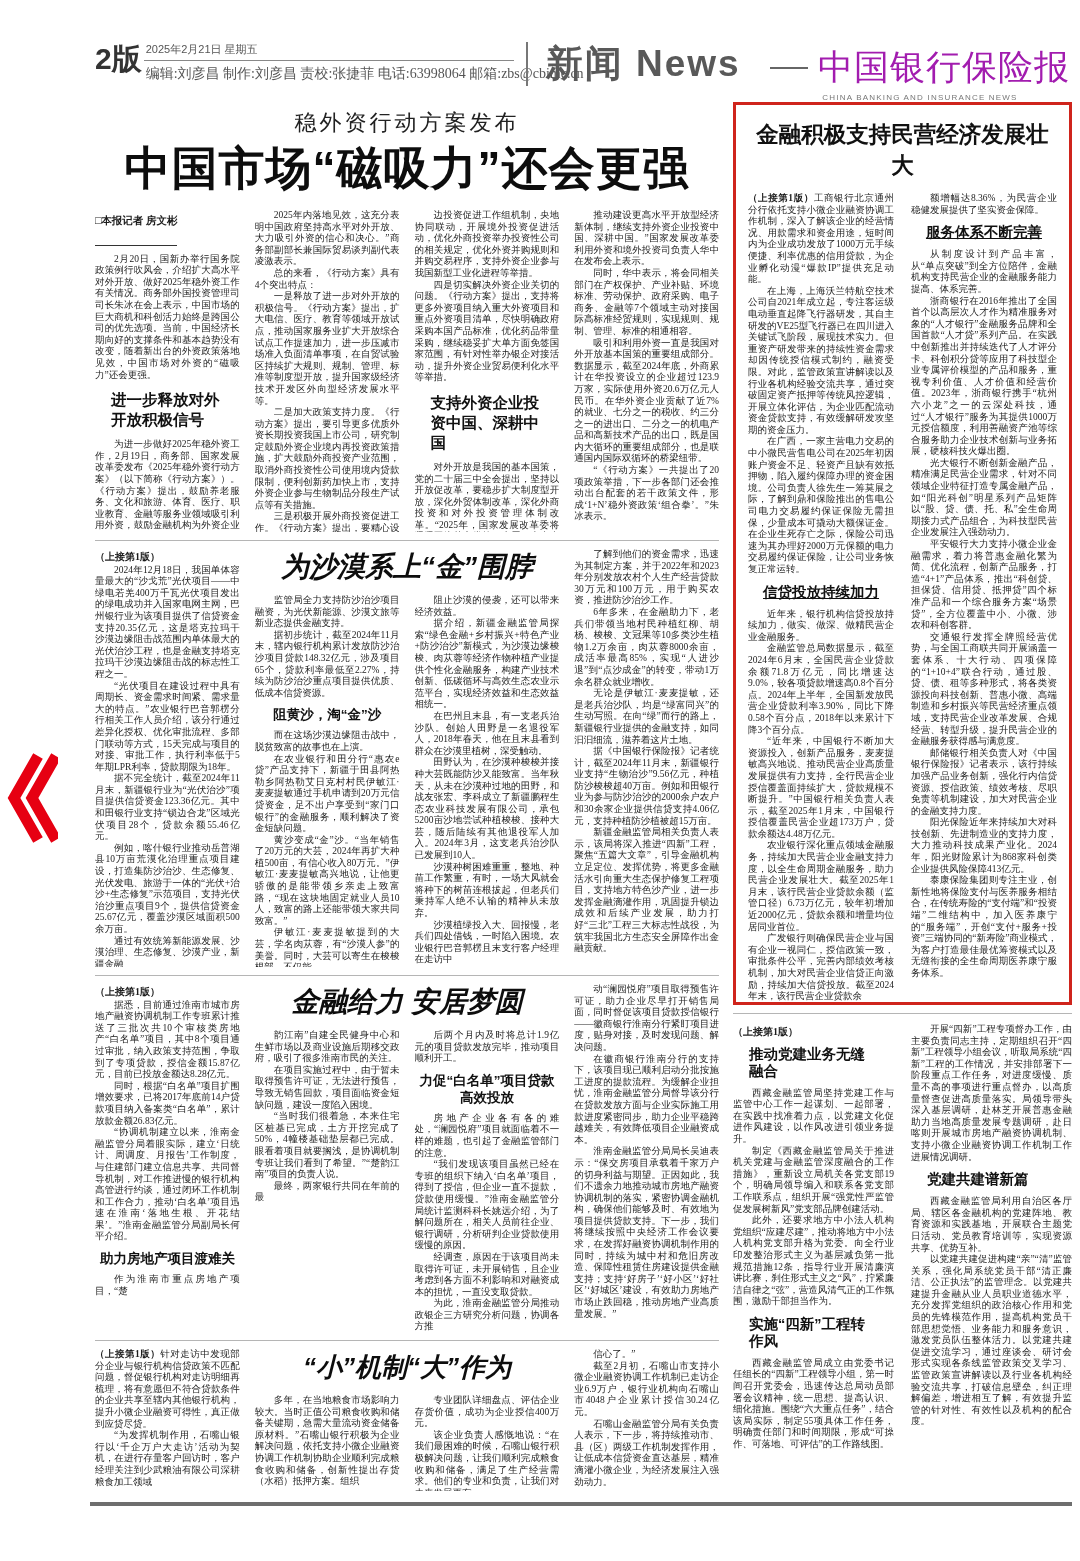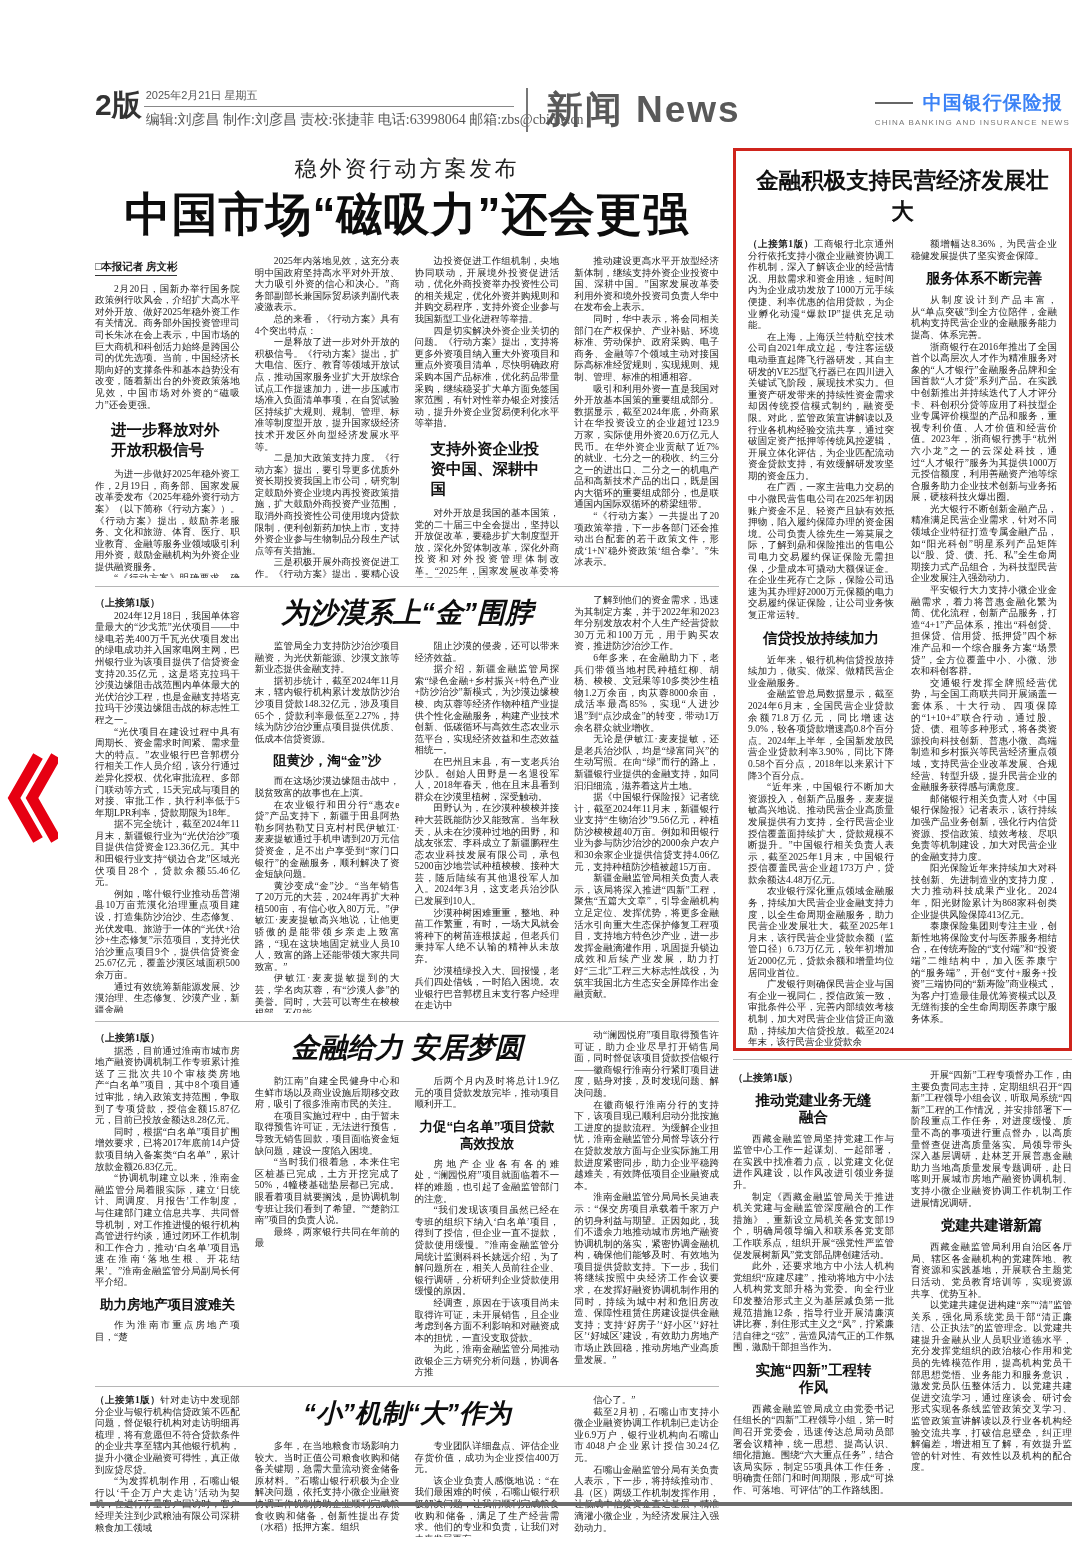--- a/index.html
+++ b/index.html
@@ -1,69 +1,69 @@
 <!DOCTYPE html>
 <html><head>
 <meta charset="utf-8">
 <style>
   html,body{margin:0;padding:0;background:#fff;}
   .page{width:1080px;height:1561px;position:relative;background:#fff;overflow:hidden;
         font-family:"Liberation Serif",serif;color:#1c1c1c;}
   
-  .header{display:flex;align-items:flex-start;padding:88px 10px 0 95px;height:52px;}
+  .header{display:flex;align-items:flex-start;padding:42px 10px 0 95px;height:52px;}
   .pageno{font-family:"Liberation Sans",sans-serif;font-weight:bold;font-size:30px;color:#333;line-height:34px;}
   .dateblock{margin-left:2px;width:370px;font-family:"Liberation Sans",sans-serif;color:#555;}
   .dateblock .d1{font-size:11px;padding:0 0 3px 2px;}
   .dateblock .rule{height:1px;background:#888;}
   .dateblock .d2{font-size:14px;padding:4px 0 0 2px;white-space:nowrap;font-family:Liberation Serif, serif;}
   .vsep{width:2px;height:44px;background:#777;margin:0 18px 0 12px;}
   .section-title{font-family:"Liberation Sans",sans-serif;font-weight:bold;font-size:37px;color:#595959;line-height:44px;letter-spacing:2px;white-space:nowrap;}
   .masthead{margin-left:auto;text-align:center;padding-top:2px;}
   .masthead .row{display:flex;align-items:center;}
   .masthead .dash{width:38px;height:2px;background:#666;margin-right:10px;}
-  .masthead .cn{font-family:"Liberation Sans",sans-serif;font-weight:bold;font-size:19px;color:#3b82f6;letter-spacing:1px;}
+  .masthead .cn{font-family:"Liberation Sans",sans-serif;font-weight:normal;font-size:35px;color:#a21caf;letter-spacing:1px;}
   .masthead .en{font-size:8px;color:#777;letter-spacing:1.2px;margin-top:2px;font-family:"Liberation Sans",sans-serif;}
   
   .content{display:flex;gap:14px;padding:8px 8px 0 95px;}
   .left-region{width:624px;flex:none;}
   .right-region{flex:1;min-width:0;}
   .band-rule{height:1px;background:#b5b5b5;margin:8px 0;}
   
   .article{position:relative;}
   .cols{display:flex;gap:15px;overflow:hidden;}
   .col{flex:1;min-width:0;overflow:hidden;}
   .col p{margin:0;font-size:9.5px;line-height:11.6px;text-align:justify;text-indent:2em;}
   .col p.cont{text-indent:0;font-weight:bold;font-size:10px;margin:2px 0;}
   .col p.contp{text-indent:0;}
-  .col p.byline{text-indent:0;font-weight:bold;font-size:10.5px;margin-bottom:8px;border-bottom:1px solid #333;display:inline-block;padding-bottom:2px;}
+  .col p.byline{text-indent:0;font-weight:bold;font-size:10.5px;margin-bottom:8px;border-bottom:1px solid #333;display:inline-block;padding-bottom:18px;}
   .col h4{margin:7px 0;font-family:"Liberation Sans",sans-serif;font-weight:bold;color:#111;}
   .main-art .col h4{font-size:15.5px;line-height:20px;text-align:left;margin:9px 16px;}
   .sub-center .col h4{font-size:13.5px;line-height:17px;text-align:center;}
   
   .kicker{text-align:center;font-size:22px;letter-spacing:3px;color:#222;margin:6px 0 2px;font-family:"Liberation Sans",sans-serif;}
   .headline{text-align:center;font-size:46px;font-weight:900;color:#0d0d0d;letter-spacing:1px;
             font-family:"Liberation Sans",sans-serif;line-height:56px;margin:2px 0 14px;}
   .main-art .cols{height:322px;}
   
   .float-title{position:absolute;left:23%;width:54%;top:-2px;text-align:center;font-family:"Liberation Sans",sans-serif;
                font-weight:bold;font-size:28px;color:#0d0d0d;line-height:40px;white-space:nowrap;font-style:italic;}
   .padcol{padding-top:46px;}
   .sand-art .cols{height:418px;}
   .anju-art .cols{height:348px;}
   .xiaoji-art .cols{height:142px;}
   .xiaoji-art .float-title{font-size:26px;}
   
   .redbox{border:3px solid #cf241c;padding:8px 12px 6px;height:903px;box-sizing:border-box;}
   .redbox-title{text-align:center;font-family:"Liberation Sans",sans-serif;font-weight:bold;font-size:22.5px;color:#111;margin:6px 0 12px;}
   .redbox .cols{height:828px;gap:17px;}
-  .redbox .col h4{font-size:14.5px;text-align:center;margin:8px 0;}
+  .redbox .col h4{font-size:14.5px;text-align:center;margin:8px 0;text-decoration:underline;}
   
   .dangjian-art{margin-top:10px;}
   .dangjian-art .cols{height:452px;gap:17px;}
-  .dangjian-art .col h4{font-size:14.5px;text-align:center;margin:8px 16px;}
+  .dangjian-art .col h4{font-size:14.5px;text-align:left;margin:8px 16px;}
   
   .bottom-bar{position:absolute;left:90px;right:8px;top:1502px;height:4px;background:#6e6e6e;}
   .chevron{position:absolute;left:4px;top:742px;}
 </style>
 </head>
 <body>
 
 <div class="page">
 
   <div class="chevron">

